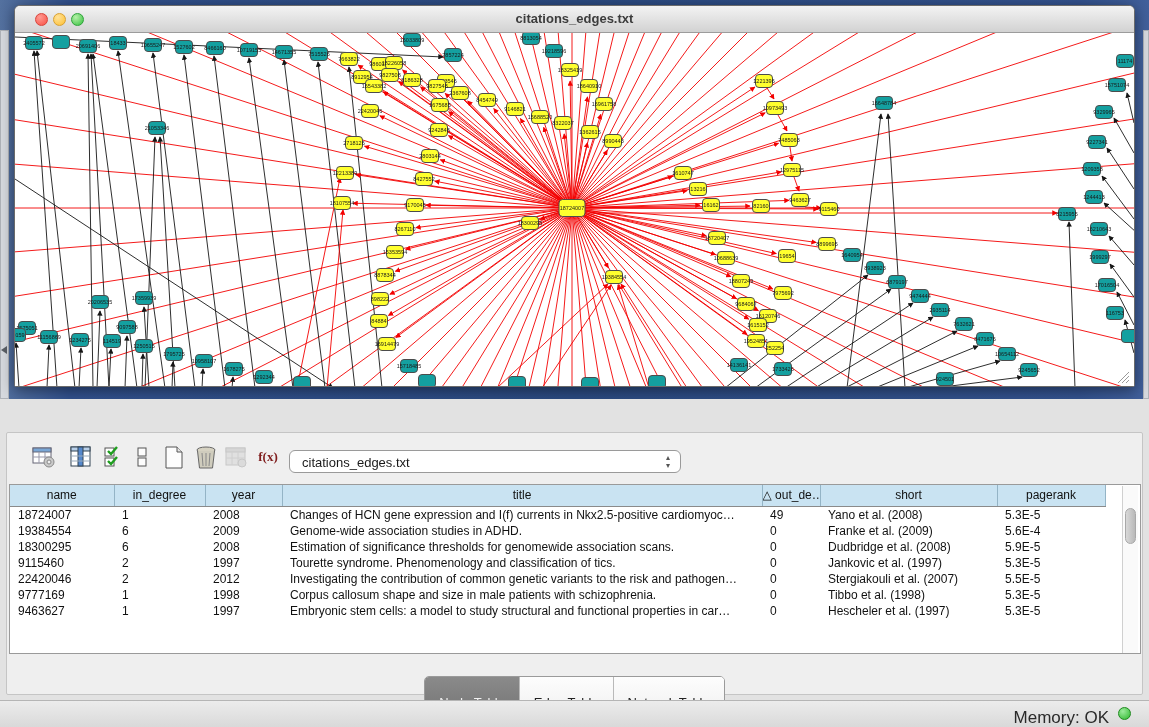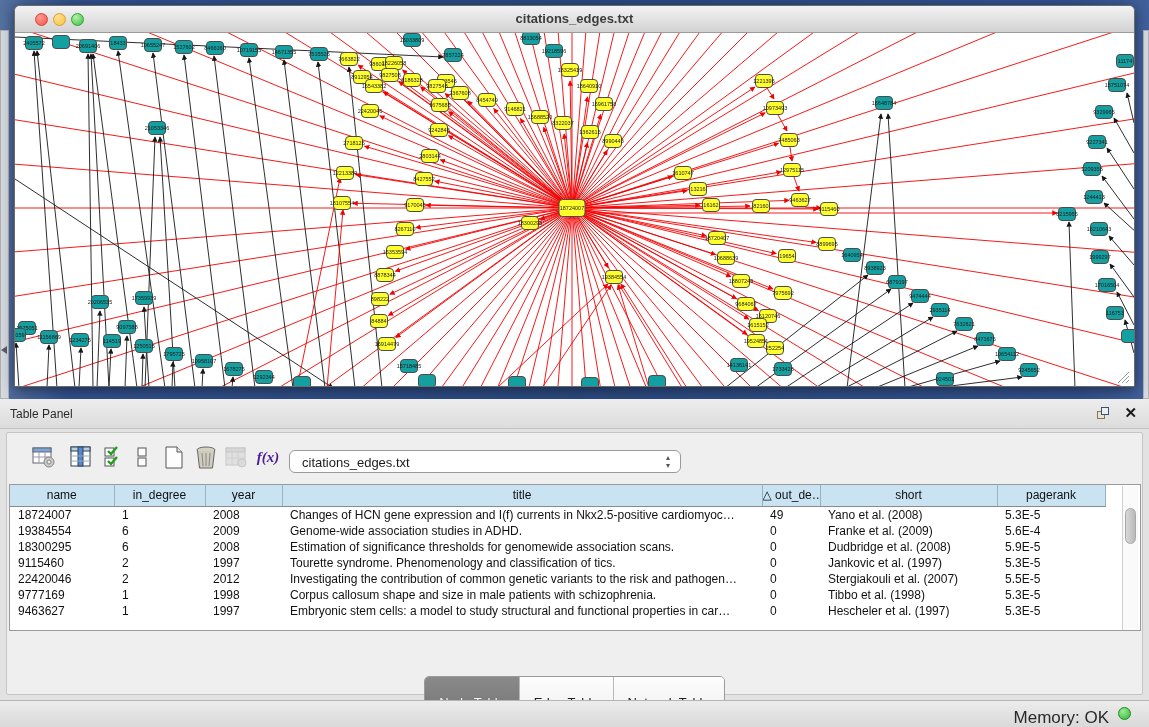--- a/index.html
+++ b/index.html
@@ -40,28 +40,28 @@
   .tp-float .sq2 { position:absolute; left:4px; top:0; width:8px; height:8px; border:1px solid #39517e; background:#efefef;}
   .tp-close { position:absolute; right:12px; top:6px; font-size:15px; font-weight:bold; color:#1a1a1a; cursor:pointer; line-height:16px;}
 
   .tp-body { position:absolute; left:6px; top:33px; width:1137px; height:263px;
     background:#efefef; border:1px solid #c5c5c5; border-radius:2px; }
 
   .toolbar { position:absolute; left:0; top:4px; width:100%; height:44px; }
   .tbtn { position:absolute; top:4px; width:30px; height:32px; border:none; background:transparent; cursor:pointer; }
   .tbtn svg { display:block; margin:auto; }
   .tbtn.disabled { opacity:.45; }
-  .fx { font-family:"Liberation Serif", serif; font-style:italic; font-weight:bold; font-size:15px; color:#4c1d95; }
+  .fx { font-family:"Liberation Serif", serif; font-weight:bold; font-size:13px; color:#7f1d1d; }
 
   .combo { position:absolute; left:282px; top:13px; width:392px; height:23px; background:#fff;
     border:1px solid #9a9a9a; border-radius:6px; font-size:13px; color:#1a1a1a; cursor:pointer; }
   .combo-text { position:absolute; left:12px; top:4px; }
   .combo-stepper { position:absolute; right:10px; top:3px; font-size:8px; color:#555; line-height:8px; text-align:center; }
 
-  .tblwrap { position:absolute; left:2px; top:51px; width:1132px; height:147px;
+  .tblwrap { position:absolute; left:2px; top:51px; width:1132px; height:170px;
     background:#fff; border:1px solid #9a9a9a; overflow:hidden; }
   table.grid { border-collapse:collapse; table-layout:fixed; width:1095px; font-size:12px; color:#111; }
   table.grid th { height:21px; background:#c9e3f2; border-right:1px solid #94b4c6; border-bottom:1px solid #8a8a8a;
     font-weight:normal; text-align:center; overflow:hidden; white-space:nowrap; }
   table.grid td { height:16px; line-height:16px; padding:0 0 0 8px; overflow:hidden; white-space:nowrap; }
   td.c-title { padding-left:6px; }
   .vscroll { position:absolute; right:2px; top:1px; width:16px; height:184px; background:#fafafa; border-left:1px solid #d0d0d0; }
   .vthumb { position:absolute; left:2px; top:22px; width:11px; height:36px; border-radius:6px;
     background:linear-gradient(90deg,#d8d8d8,#b9b9b9); border:1px solid #a8a8a8; }
 
@@ -737,28 +737,20 @@
               <g>
                 <rect x="1124.5" y="328.5" width="17" height="13" rx="3.5" fill="#14a0a0" stroke="#4c4c4c" stroke-width="1"></rect>
               </g>
             </g>
           </svg>
       </div>
     </div>
   </div>
 
   <div class="table-panel">
-    <div class="tp-header">
-      <span class="tp-title">Table Panel</span>
-      <span class="tp-float">
-          <span class="sq1"></span>
-          <span class="sq2"></span>
-        </span>
-      <span class="tp-close">✕</span>
-    </div>
 
     <div class="tp-body">
       <div class="toolbar">
         <button class="tbtn" style="left:22px">
           <svg width="24" height="24">
               <rect x="1" y="3" width="18" height="15" fill="#fff" stroke="#667"></rect>
               <rect x="1" y="3" width="18" height="4" fill="#7aa7d6" stroke="#667"></rect>
               <line x1="7" y1="7" x2="7" y2="18" stroke="#99a"></line>
               <line x1="13" y1="7" x2="13" y2="18" stroke="#99a"></line>
               <line x1="1" y1="12" x2="19" y2="12" stroke="#99a"></line>

